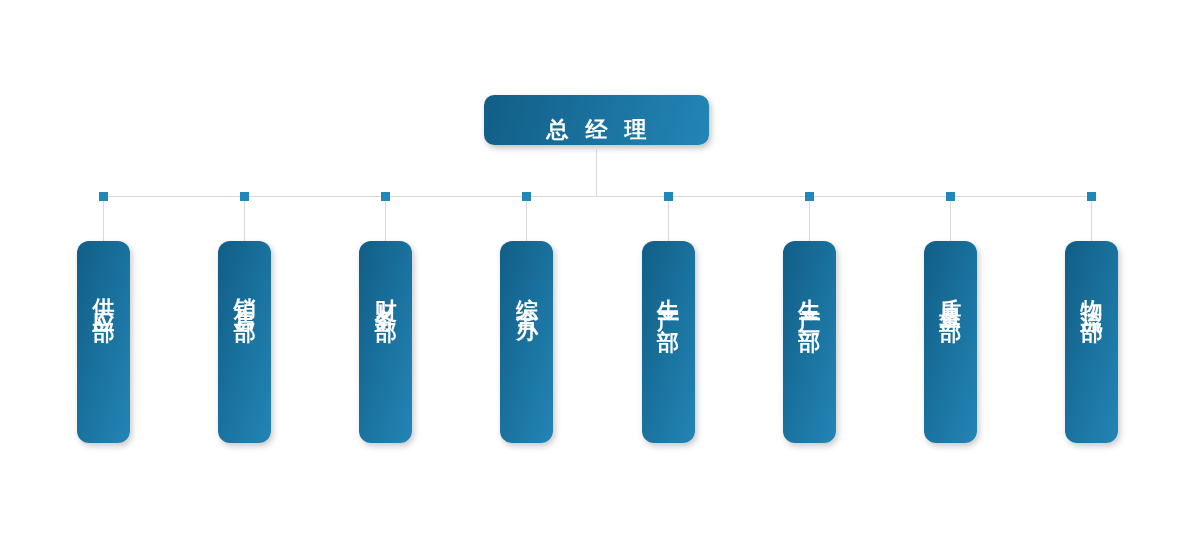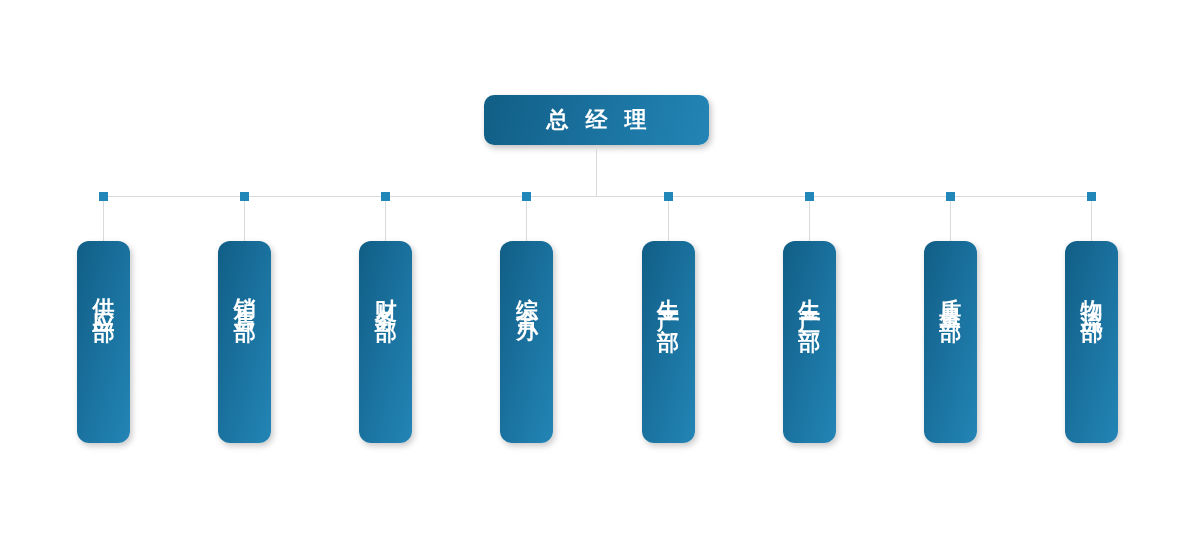--- a/index.html
+++ b/index.html
@@ -18,21 +18,21 @@
     font-family:"Liberation Sans","DejaVu Sans",sans-serif;
     overflow:hidden;
   }
   .root-box{
     position:absolute;
     left:484px;top:95px;
     width:225px;height:50px;
     border-radius:10px;
     background:linear-gradient(105deg,var(--gradient-dark),var(--gradient-light));
     box-shadow:2px 3px 6px rgba(0,0,0,.25);
-    display:flex;align-items:center;justify-content:center;
+    display:flex;align-items:flex-end;justify-content:center;
   }
   .root-label{
     color:var(--text);
     font-size:22px;font-weight:bold;
     letter-spacing:17px;margin-right:-17px;
     white-space:nowrap;
   }
   .root-drop{
     position:absolute;
     left:596px;top:145px;

